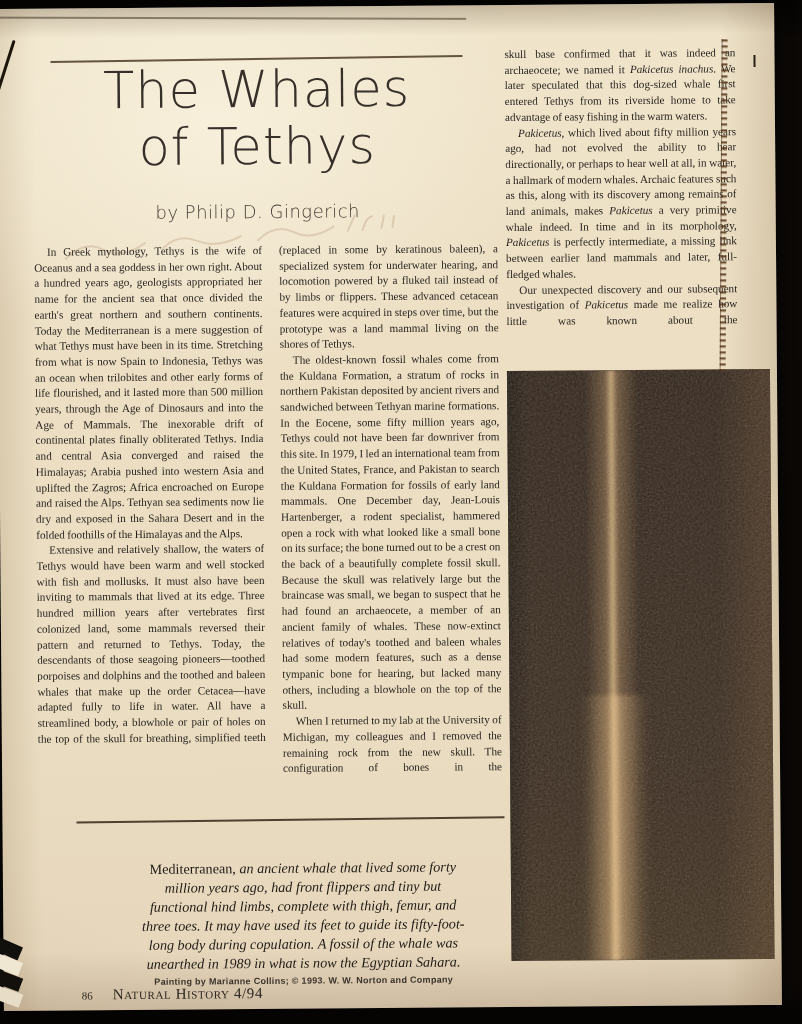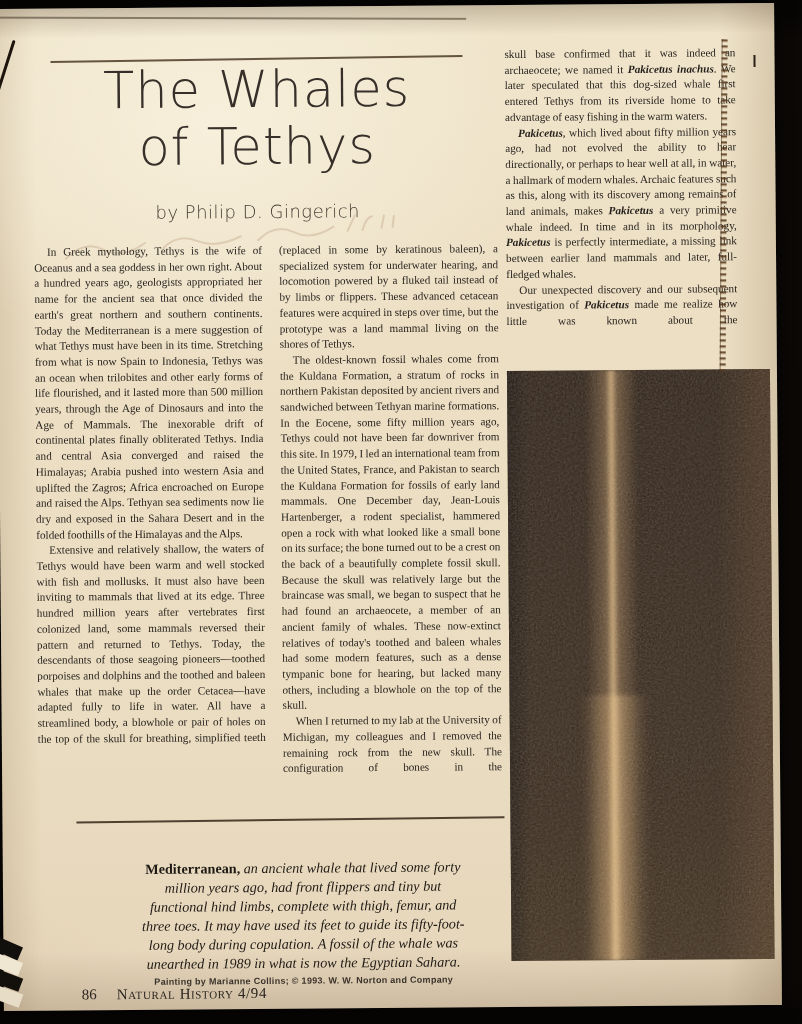--- a/index.html
+++ b/index.html
@@ -1,21 +1,21 @@
 <!DOCTYPE html>
 <html><head>
 <meta charset="utf-8">
 <style>
   html,body{margin:0;padding:0;}
   body{
     width:802px;height:1024px;overflow:hidden;position:relative;
     background:linear-gradient(180deg,#050403 0%,#0b0806 4%,#0b0806 96%,#060403 100%);
     font-family:"Liberation Serif", serif;
   }
-  em{font-style:italic;font-weight:bold;}
+  em{font-style:italic;}
   .page{
     position:absolute;left:0px;top:6px;width:778px;height:1002px;
     background:
       radial-gradient(ellipse 60% 35% at 28% 12%, rgba(255,250,235,0.55), rgba(255,250,235,0) 70%),
       linear-gradient(90deg, rgba(125,95,60,0.16) 0%, rgba(125,95,60,0) 5%, rgba(125,95,60,0) 93%, rgba(125,95,60,0.20) 100%),
       linear-gradient(180deg,#f0e5cb 0%, #ecdfc4 30%, #eaddc1 70%, #e6d6bb 100%);
     transform:rotate(-0.45deg);
     box-shadow:0 0 18px rgba(0,0,0,0.7);
   }
   .page::before{ 
@@ -66,21 +66,21 @@
     filter:blur(2px);}
   .photo svg{position:absolute;inset:0;mix-blend-mode:screen;opacity:0.3;}
 
   .caption{position:absolute;left:98px;top:852px;width:404px;text-align:center;color:#1f1a15;}
   .caption .cap-text{width:336px;margin:0 auto;font-style:italic;font-size:14.2px;line-height:19px;}
   .caption em{font-style:normal;}
   .caption .credit{margin-top:3px;font-family:"Liberation Sans", sans-serif;
     font-size:9px;letter-spacing:0.3px;color:#3b332b;font-weight:bold;}
 
   .footer{position:absolute;left:78px;top:978px;display:flex;align-items:baseline;gap:20px;color:#2c2620;}
-  .footer .pn{font-size:15px;}
+  .footer .pn{font-size:11px;}
   .footer .mag{font-size:15px;font-variant:small-caps;letter-spacing:0.6px;}
 
   .edge-strip{position:absolute;left:723px;top:36px;width:5px;height:332px;
     border-left:1px solid rgba(70,45,25,0.55);
     background:repeating-linear-gradient(178deg, rgba(88,58,32,0.85) 0 2px,
       rgba(150,110,70,0.35) 2px 3px, rgba(0,0,0,0) 3px 6px);
     transform:rotate(0.8deg);}
   .tick{position:absolute;left:757px;top:52px;width:2px;height:12px;background:#2a2018;}
 
   .wedge{position:absolute;left:-12px;width:30px;height:14px;}

